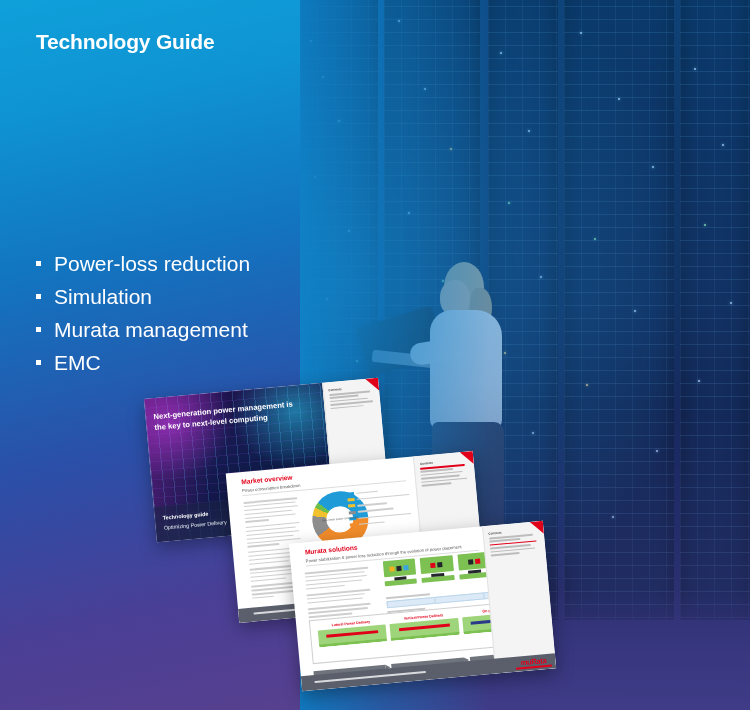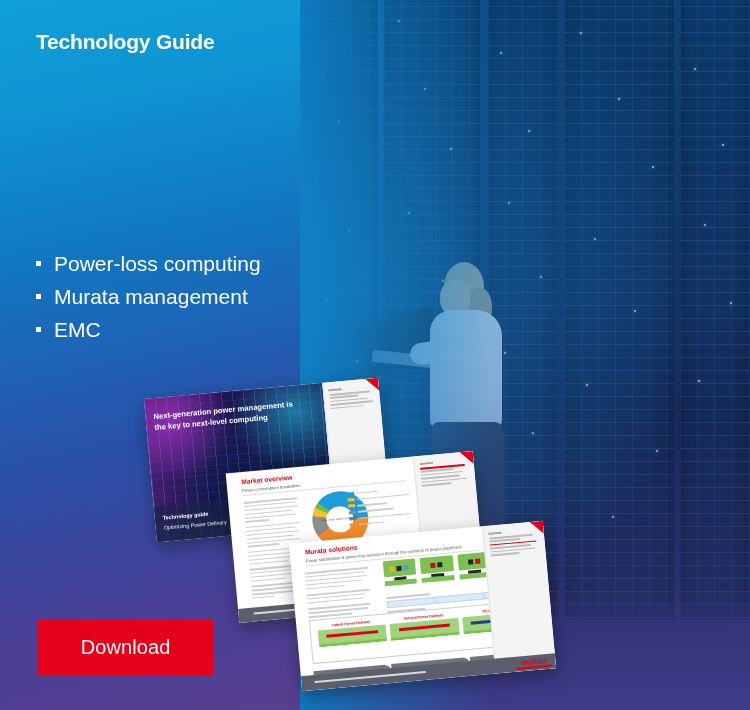--- a/index.html
+++ b/index.html
@@ -383,21 +383,25 @@
     <div class="floor"></div>
     <div class="photo-haze"></div>
   </div>
 
   <div class="content">
     <div class="kicker">Technology Guide</div>
 
     <ul class="bullets">
       <li>
           <span class="sq"></span>
-          <span>Power-loss computing</span>
+          <span>Power-loss reduction</span>
+        </li>
+      <li>
+          <span class="sq"></span>
+          <span>Simulation</span>
         </li>
       <li>
           <span class="sq"></span>
           <span>Murata management</span>
         </li>
       <li>
           <span class="sq"></span>
           <span>EMC</span>
         </li>
     </ul>
@@ -602,14 +606,13 @@
       </div>
       <div class="murata">
         <div class="murata-w">muRata</div>
         <div class="murata-u"></div>
       </div>
       <div class="doc-corner"></div>
     </div>
 
   </div>
 
-  <button class="download-btn">Download</button>
 </div>
 
 </body></html>

